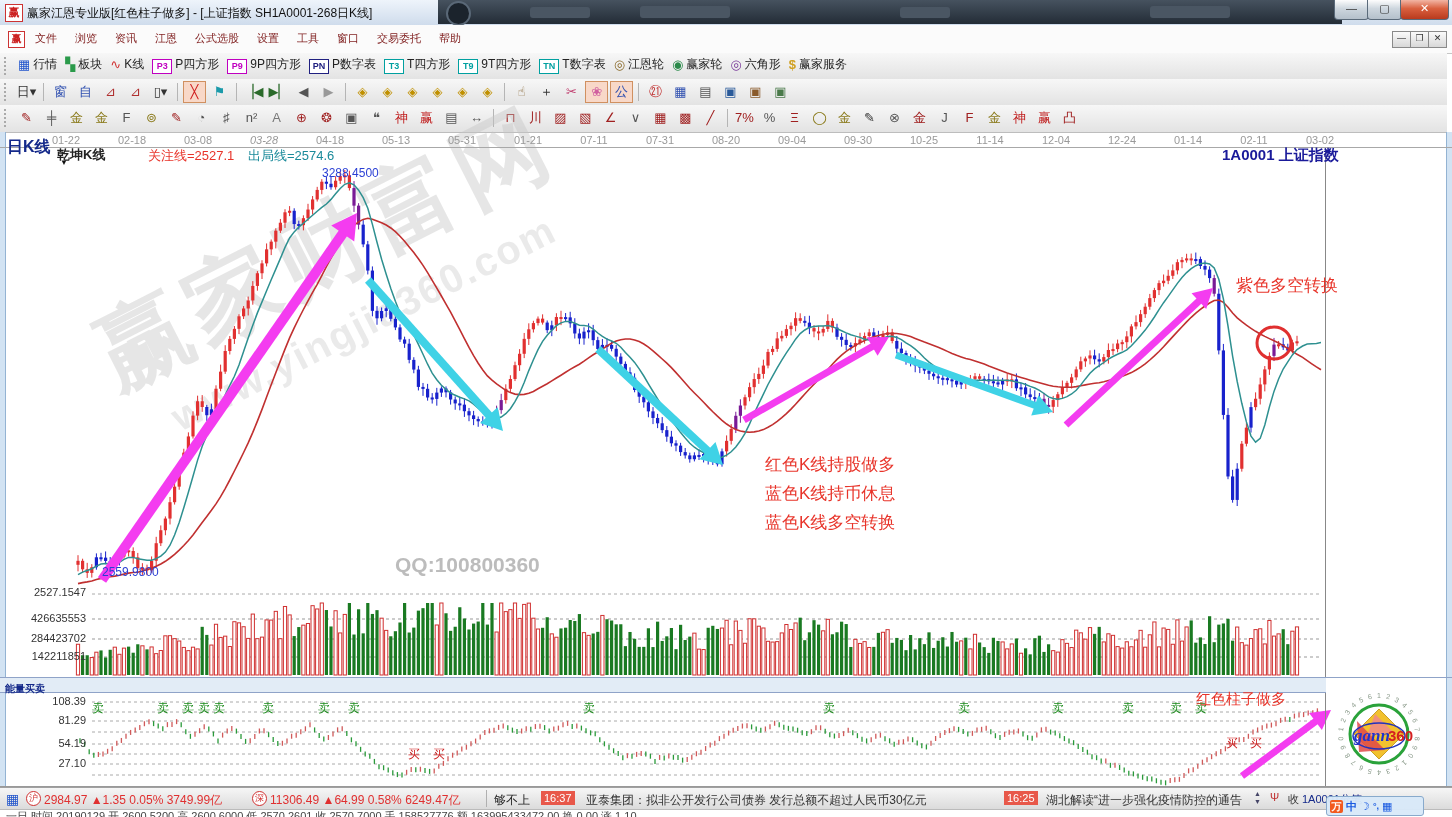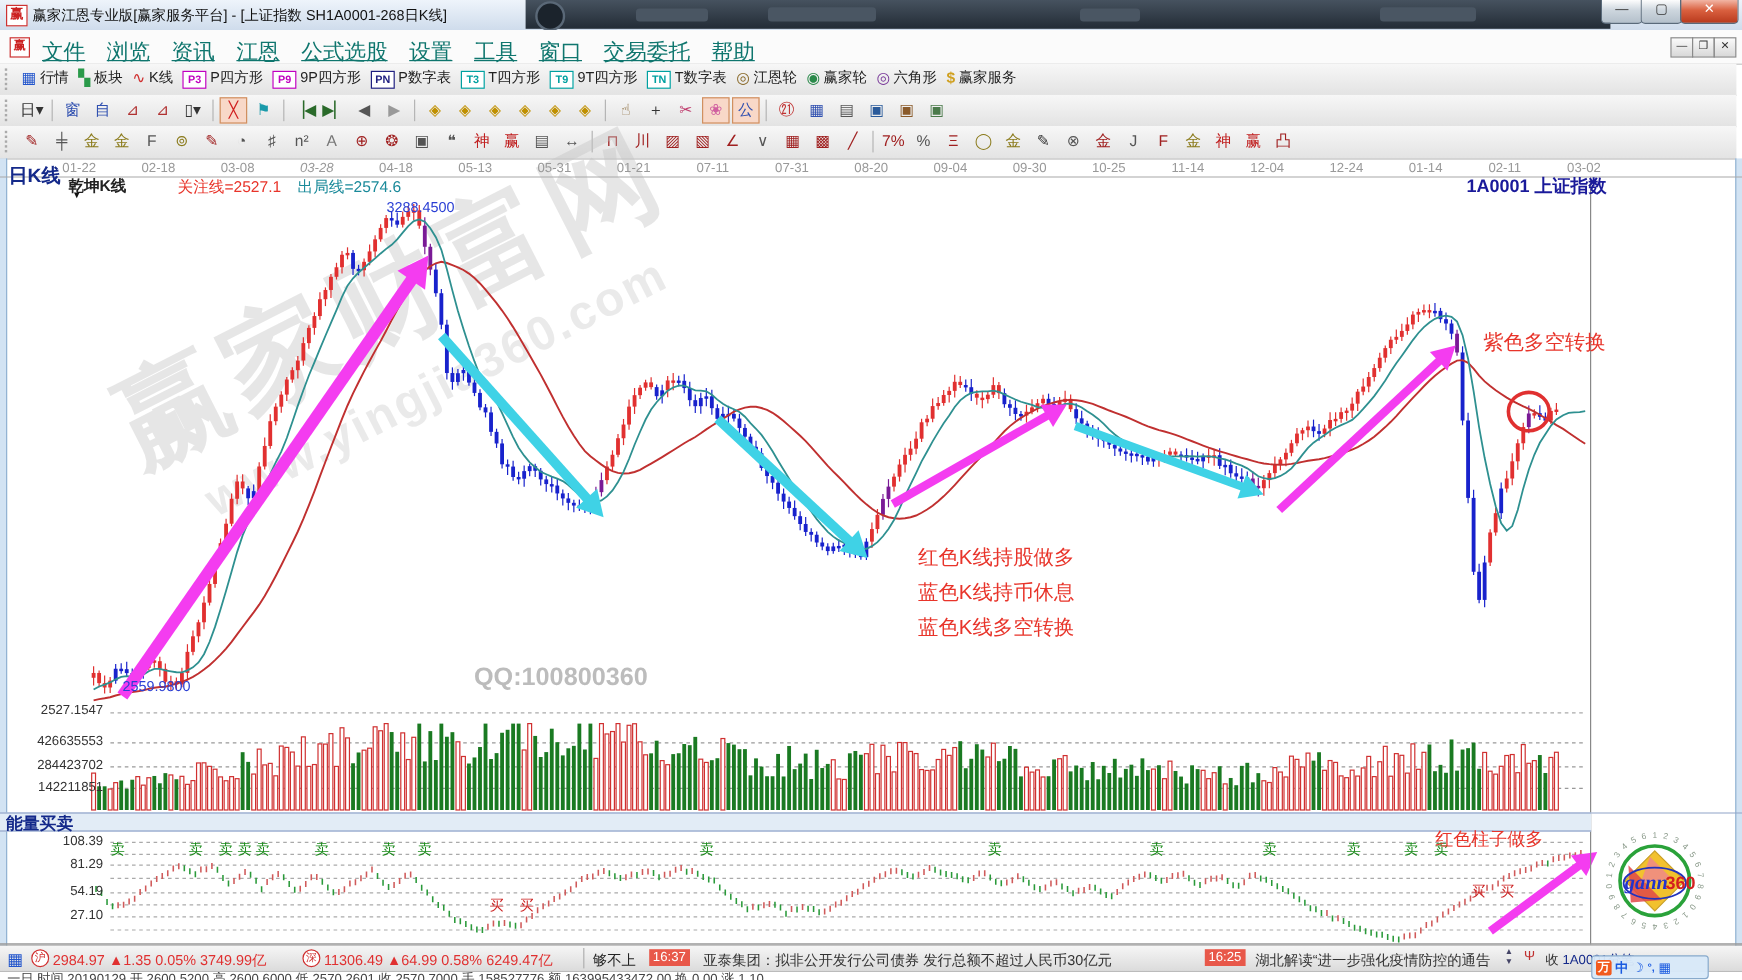--- a/index.html
+++ b/index.html
@@ -11,21 +11,21 @@
   #appicon{left:5px;top:4px;width:16px;height:16px;background:#fff;border:1px solid #c33;color:#c22;font-size:11px;font-weight:bold;text-align:center;line-height:15px;}
   #title{left:27px;top:5px;font-size:12px;color:#111;white-space:nowrap;}
   #bgstrip{left:438px;top:0;width:904px;height:24px;background:linear-gradient(#46525f,#232c36);}
   .blob{position:absolute;background:#4a5663;border-radius:3px;}
   #bgcircle{left:446px;top:1px;width:21px;height:21px;border-radius:50%;background:#1b232c;border:2px solid #5a6877;}
   .winbtn{top:0;height:19px;border:1px solid #5a6a7a;border-top:none;border-radius:0 0 4px 4px;background:linear-gradient(#fdfdfd,#cdd6de 45%,#b4c0cb);color:#333;text-align:center;font-size:11px;line-height:17px;}
   #btn-close{background:linear-gradient(#f2b5a4,#d9603f 45%,#b93a1d);color:#fff;font-weight:bold;}
   
   #menubar{left:0;top:25px;width:1452px;height:28px;background:#fbfbfb;border-bottom:1px solid #c6c6c6;}
   #menulogo{left:8px;top:6px;width:15px;height:15px;background:#fff;border:1px solid #c33;color:#c22;font-size:10px;font-weight:bold;text-align:center;line-height:14px;}
-  .menu-item{display:inline-block;padding:6px 9px 0 9px;font-size:18px;color:#0f766e;height:22px;text-decoration:underline;}
+  .menu-item{display:inline-block;padding:6px 9px 0 9px;font-size:11px;color:#7f1d1d;height:22px;}
   #menu-items{left:26px;top:0;}
   .mdibtn{top:6px;width:17px;height:15px;border:1px solid #8a8a8a;background:linear-gradient(#fafafa,#d8d8d8);font-size:9px;line-height:13px;text-align:center;color:#333;}
   
   .tbar{left:0;width:1447px;background:linear-gradient(#f7f7f7,#e3e3e3);border-bottom:1px solid #bdbdbd;white-space:nowrap;overflow:hidden;}
   #tb1{top:53px;height:26px;}
   #tb2{top:79px;height:26px;}
   #tb3{top:105px;height:27px;}
   .grip{display:inline-block;width:5px;height:18px;margin:4px 3px 0 4px;border-left:2px dotted #aaa;vertical-align:top;}
   .tb1-item{display:inline-block;margin:3px 4px 0 4px;font-size:12px;color:#222;vertical-align:top;}
   .tb1-item .ig{display:inline-block;font-size:13px;margin-right:3px;vertical-align:-1px;}
@@ -68,21 +68,21 @@
 <div id="app">
 
   <div id="titlebar" class="abs">
     <div id="bgstrip" class="abs"></div>
     <div id="bgcircle" class="abs"></div>
     <div class="blob" style="left:530px;top:7px;width:60px;height:11px;"></div>
     <div class="blob" style="left:640px;top:6px;width:90px;height:12px;"></div>
     <div class="blob" style="left:900px;top:7px;width:50px;height:11px;"></div>
     <div class="blob" style="left:1150px;top:6px;width:80px;height:12px;"></div>
     <div id="appicon" class="abs">赢</div>
-    <div id="title" class="abs">赢家江恩专业版[赢家服务平台] - [上证指数  SH1A0001-268日K线]</div>
+    <div id="title" class="abs">赢家江恩专业版[红色柱子做多] - [上证指数  SH1A0001-268日K线]</div>
     <div class="winbtn abs" style="left:1334px;width:33px;">—</div>
     <div class="winbtn abs" style="left:1367px;width:33px;">▢</div>
     <div class="winbtn abs" id="btn-close" style="left:1400px;width:47px;">✕</div>
   </div>
 
   <div id="menubar" class="abs">
     <div id="menulogo" class="abs">赢</div>
     <div id="menu-items" class="abs"><span class="menu-item">文件</span><span class="menu-item">浏览</span><span class="menu-item">资讯</span><span class="menu-item">江恩</span><span class="menu-item">公式选股</span><span class="menu-item">设置</span><span class="menu-item">工具</span><span class="menu-item">窗口</span><span class="menu-item">交易委托</span><span class="menu-item">帮助</span></div>
     <div id="mdi-buttons">
         <div class="mdibtn abs" style="left: 1392px;">—</div>
@@ -1275,21 +1275,21 @@
   <div class="lbl" style="left:322px;top:166px;font-size:12px;color:#2a3fd4;">3288.4500</div>
   <div class="lbl" style="left:102px;top:565px;font-size:12px;color:#2a3fd4;">2559.9800</div>
   <div class="axis-r" style="left:24px;top:586px;">2527.1547</div>
   <div id="vol-axis">
       <div class="axis-r" style="left: 24px; top: 612px;">426635553</div>
       <div class="axis-r" style="left: 24px; top: 632px;">284423702</div>
       <div class="axis-r" style="left: 24px; top: 650px;">142211851</div>
     </div>
 
   <div id="energy-strip" class="abs">
-    <span class="navy" style="font-size:14px;padding-left:5px;line-height:13px;display:inline-block;">能量买卖</span>
+    <span class="navy" style="font-size:10px;padding-left:5px;line-height:13px;display:inline-block;">能量买卖</span>
   </div>
   <div id="energy-axis">
       <div class="axis-r" style="left: 24px; top: 695px;">108.39</div>
       <div class="axis-r" style="left: 24px; top: 714px;">81.29</div>
       <div class="axis-r" style="left: 24px; top: 737px;">54.19</div>
       <div class="axis-r" style="left: 24px; top: 757px;">27.10</div>
     </div>
   <div id="marks">
       <div class="sell" style="left: 92px; top: 700px;">卖</div>
       <div class="sell" style="left: 157px; top: 700px;">卖</div>

